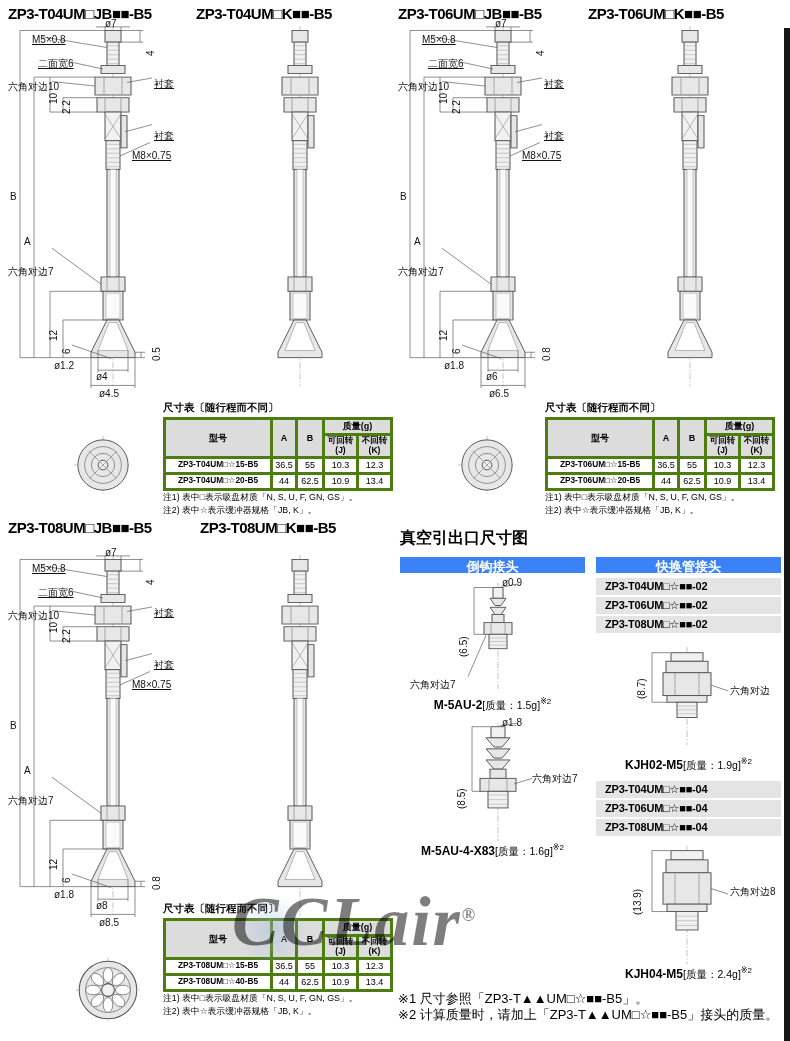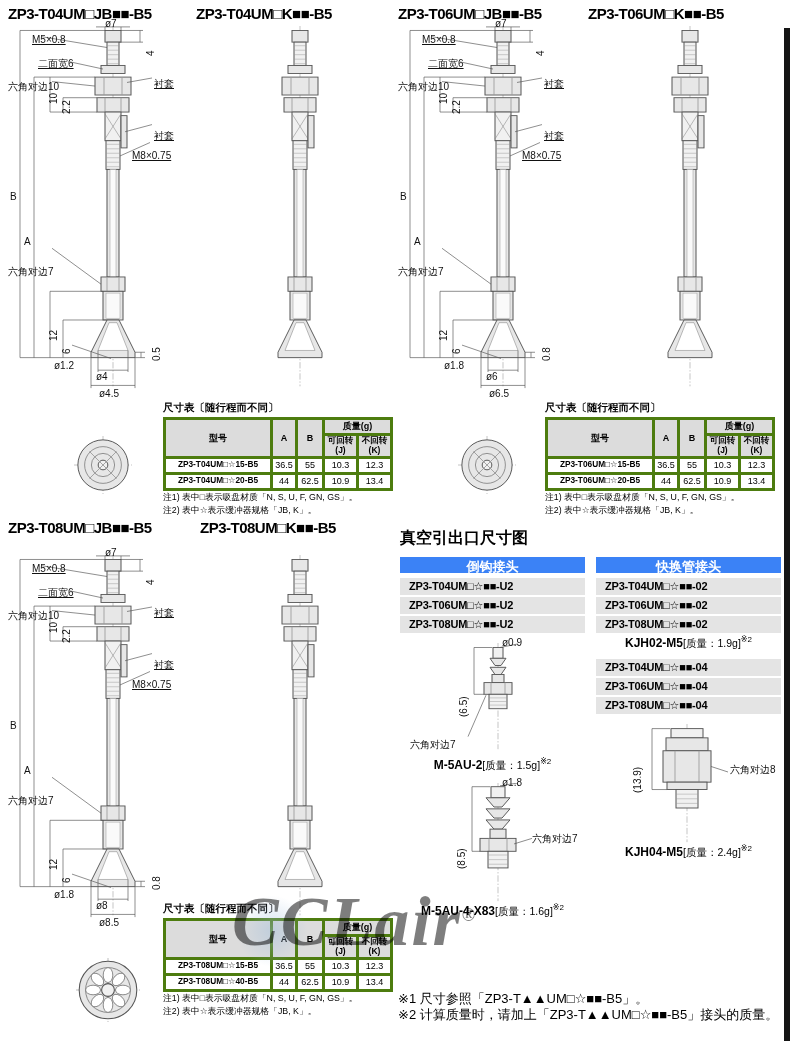--- a/index.html
+++ b/index.html
@@ -450,25 +450,20 @@
       </tbody>
     </table>
     <div class="note">注1) 表中□表示吸盘材质「N, S, U, F, GN, GS」。</div>
     <div class="note">注2) 表中☆表示缓冲器规格「JB, K」。</div>
   </div>
 
   <div class="port-title" style="left:400px;top:528px">真空引出口尺寸图</div>
 
   <div class="port-col" style="left:400px;top:557px">
     <div class="col-header">倒钩接头</div>
-    <div class="model-box">
-      <div>ZP3-T04UM□☆■■-U2</div>
-      <div>ZP3-T06UM□☆■■-U2</div>
-      <div>ZP3-T08UM□☆■■-U2</div>
-    </div>
     <div class="fit-block">
       <svg style="left:28px" width="130" height="108" viewBox="0 0 130 120" preserveAspectRatio="none">
           <use href="#sym-barb2"></use>
         </svg>
       <span class="lbl" style="left:102px;top:0">ø0.9</span>
       <span class="lbl rot" style="left:58px;top:80px">(6.5)</span>
       <span class="lbl" style="left:10px;top:102px">六角对边7</span>
     </div>
     <div class="fit-cap">
       <span class="cap-name">M-5AU-2</span><span class="cap-mass">[质量：1.5g]</span><sup class="cap-ref">※2</sup>
@@ -486,20 +481,27 @@
     </div>
   </div>
 
   <div class="port-col" style="left:596px;top:557px">
     <div class="col-header">快换管接头</div>
     <div class="model-box">
       <div>ZP3-T04UM□☆■■-02</div>
       <div>ZP3-T06UM□☆■■-02</div>
       <div>ZP3-T08UM□☆■■-02</div>
     </div>
+    <div class="fit-block">
+      <svg style="left:26px;top:10px" width="130" height="100" viewBox="0 0 130 105" preserveAspectRatio="none">
+          <use href="#sym-kjh2"></use>
+        </svg>
+      <span class="lbl rot" style="left:40px;top:62px">(8.7)</span>
+      <span class="lbl" style="left:134px;top:48px">六角对边</span>
+    </div>
     <div class="fit-cap">
       <span class="cap-name">KJH02-M5</span><span class="cap-mass">[质量：1.9g]</span><sup class="cap-ref">※2</sup>
     </div>
     <div class="model-box" style="margin-top:8px">
       <div>ZP3-T04UM□☆■■-04</div>
       <div>ZP3-T06UM□☆■■-04</div>
       <div>ZP3-T08UM□☆■■-04</div>
     </div>
     <div class="fit-block" style="height:126px">
       <svg style="left:26px" width="130" height="120" viewBox="0 0 130 130" preserveAspectRatio="none">

